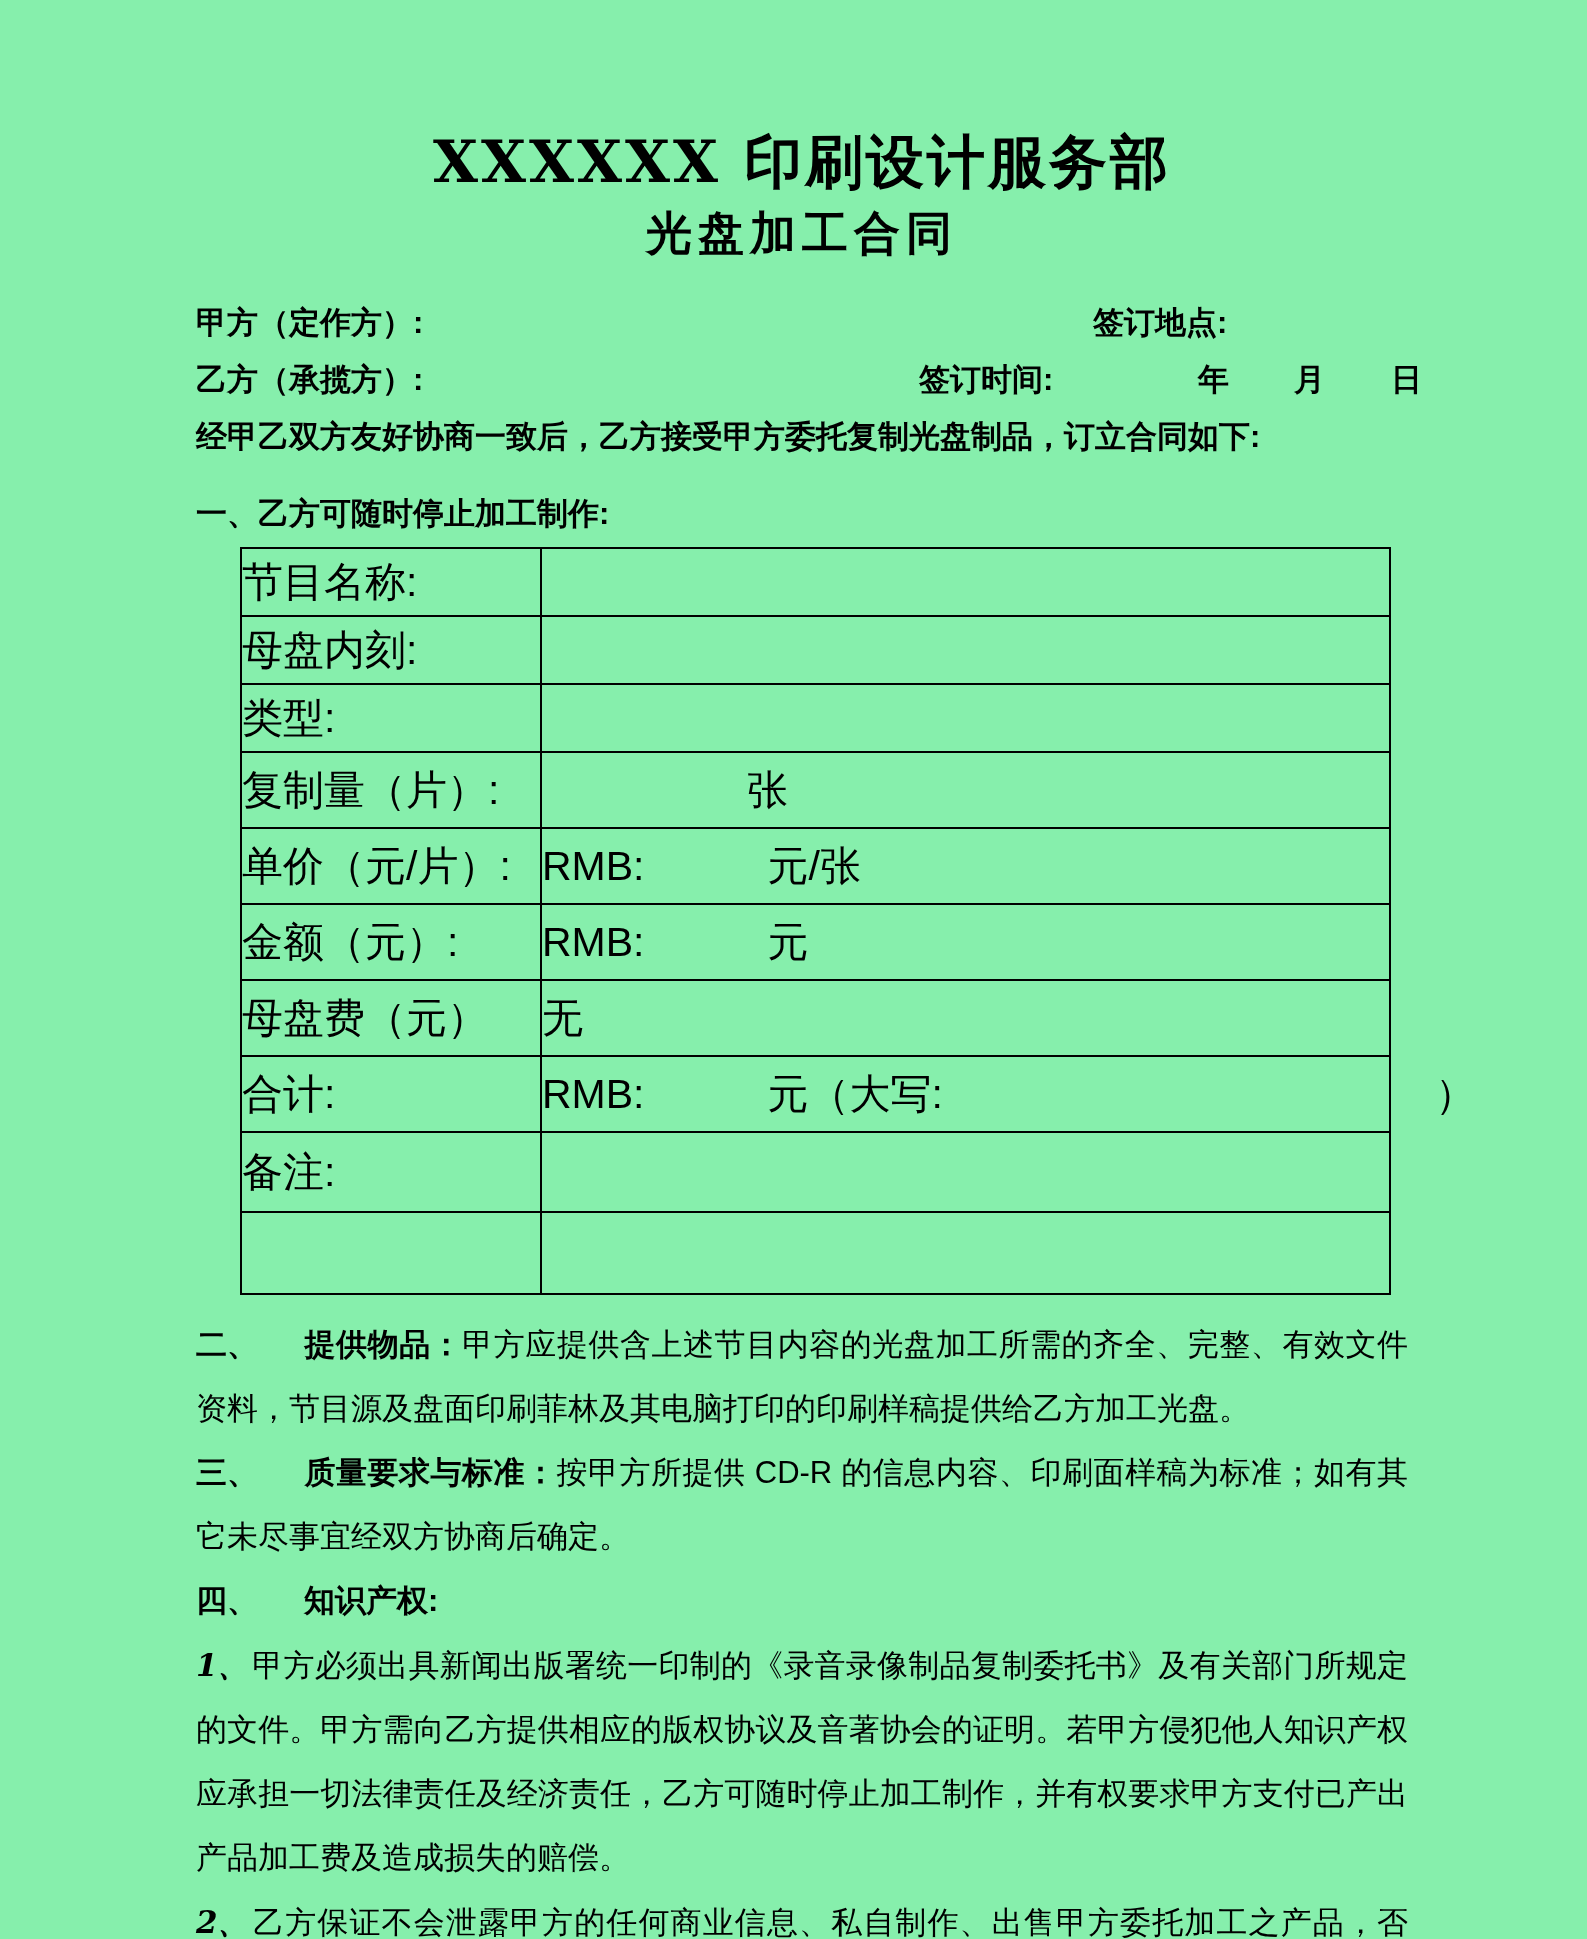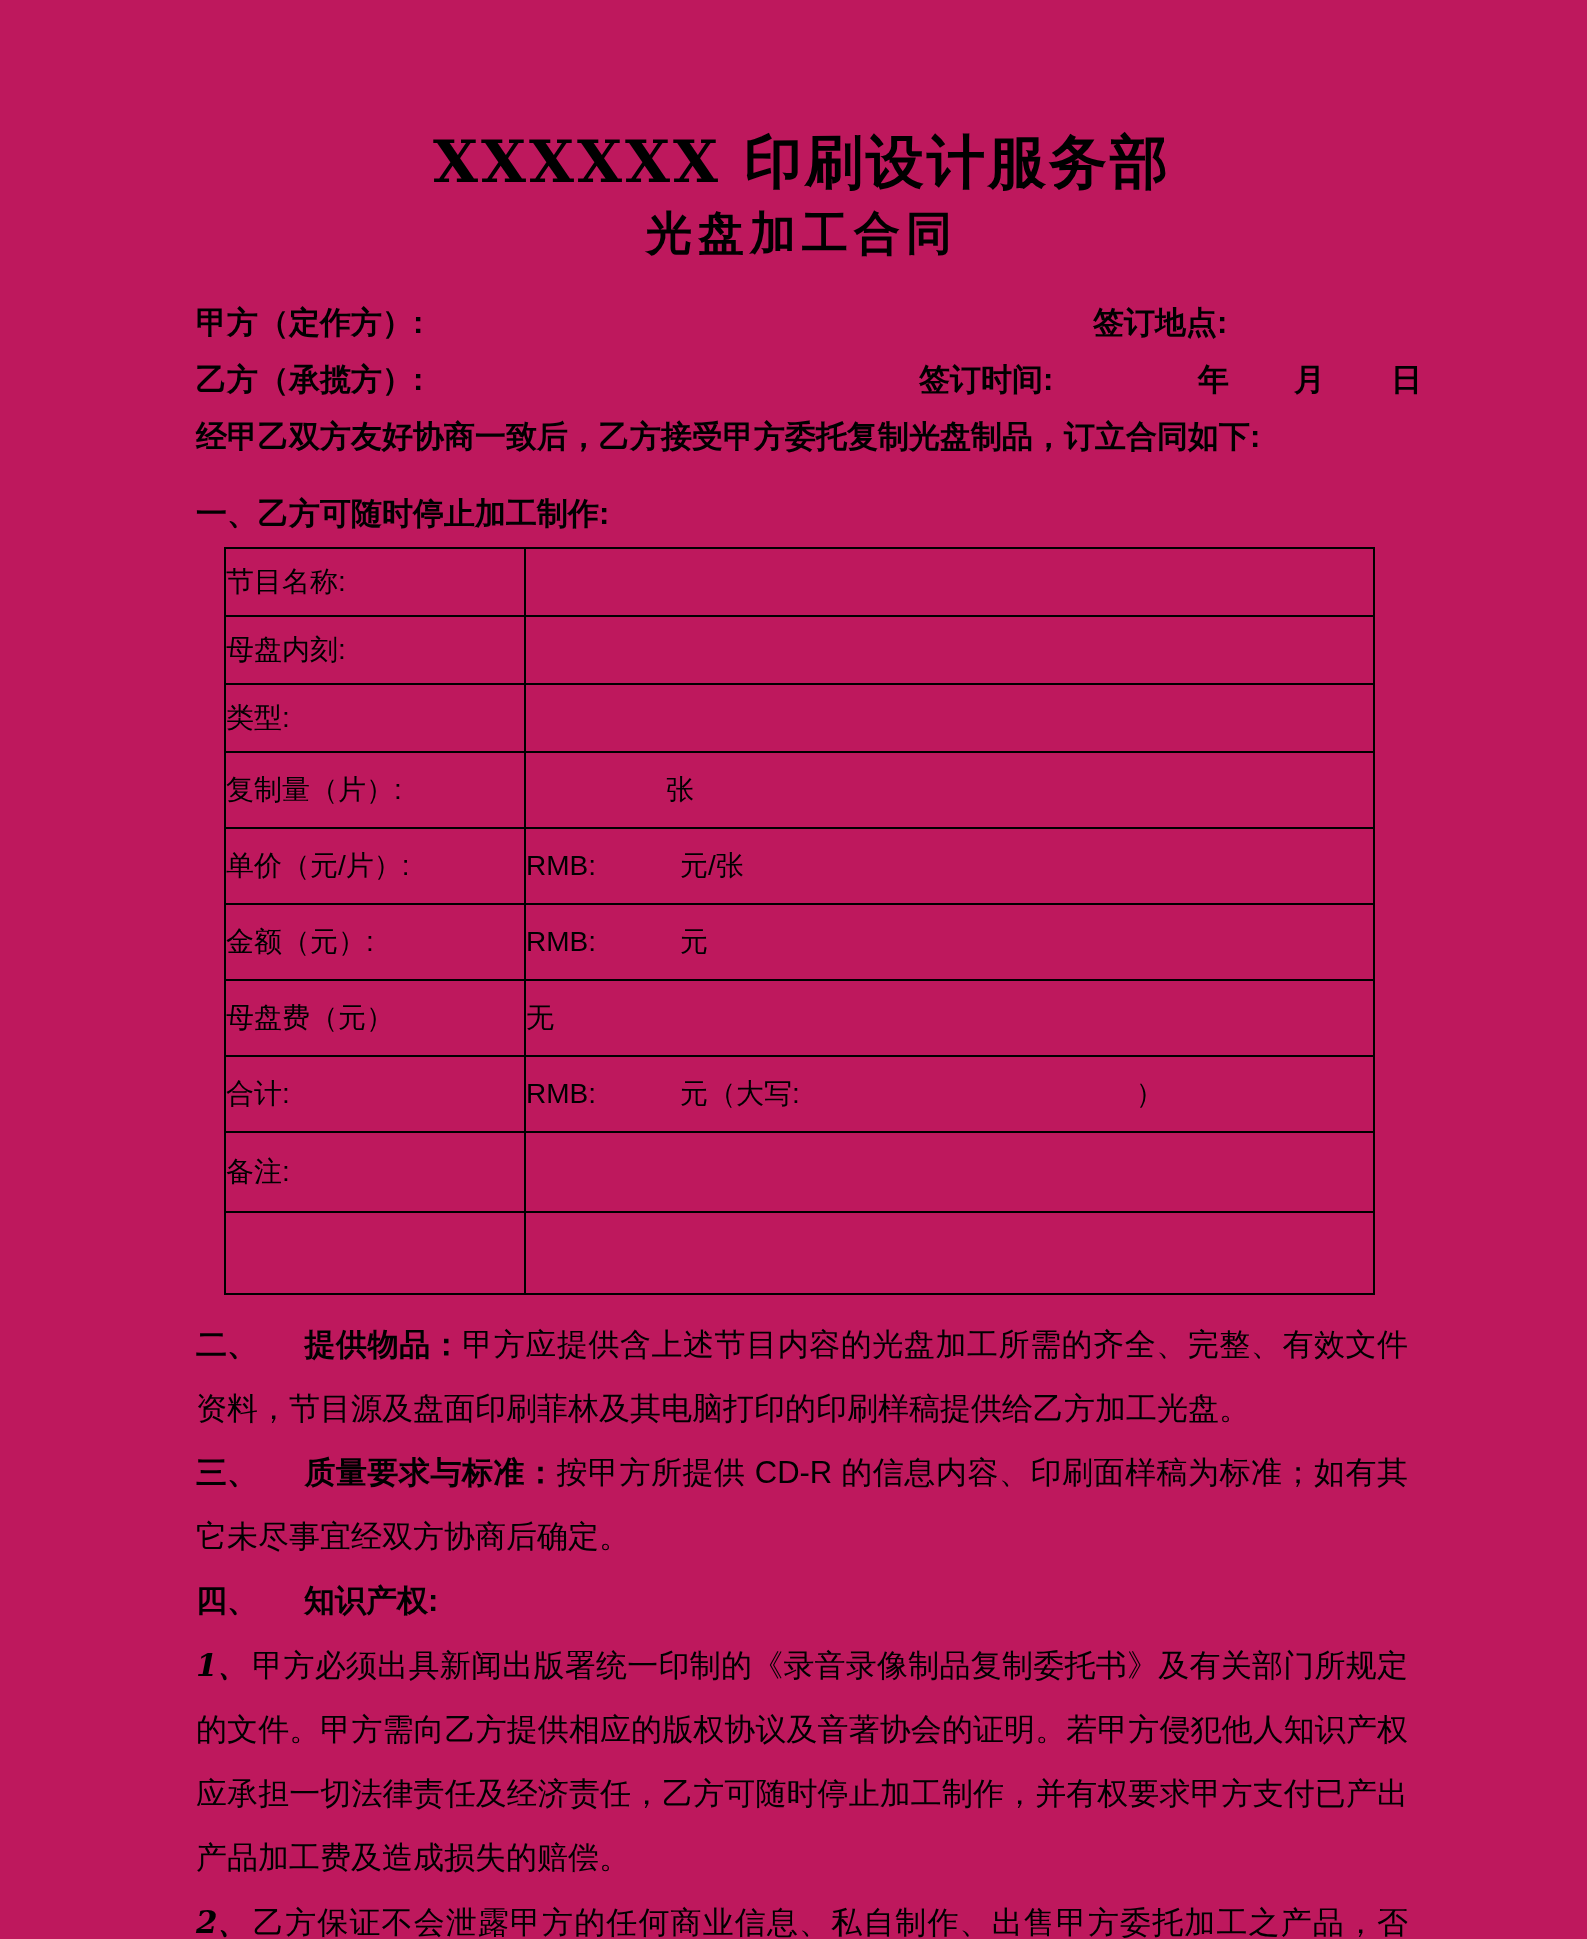--- a/index.html
+++ b/index.html
@@ -5,21 +5,21 @@
   * { box-sizing: border-box; }
   html, body { margin: 0; padding: 0; background: #ffffff; }
   body {
     width: 1587px; height: 1939px;
     font-family: "Liberation Sans", "DejaVu Sans", sans-serif;
     color: #000000;
   }
   .page {
     position: relative;
     width: 1587px; height: 1939px;
-    background: #be185d;
+    background: #86efac;
     overflow: hidden;
   }
   .content {
     margin-left: 196px;
     width: 1212px;
   }
   .title {
     margin: 0;
     padding-top: 126px;
     font-family: "DejaVu Serif", "Liberation Serif", serif;
@@ -56,25 +56,25 @@
     white-space: nowrap;
   }
   .sec1-heading {
     margin-top: 26px;
     font-size: 31px;
     font-weight: bold;
     line-height: 46px;
   }
   table.spec {
     margin-top: 10px;
-    margin-left: 28px;
+    margin-left: 44px;
     width: 1149px;
     border-collapse: collapse;
     table-layout: fixed;
-    font-size: 28px;
+    font-size: 41px;
     font-weight: normal;
   }
   table.spec col.c1 { width: 300px; }
   table.spec col.c2 { width: 849px; }
   table.spec td {
     border: 2px solid #000000;
     vertical-align: middle;
     padding: 0;
   }
   td.lab { padding-left: 14px; }

